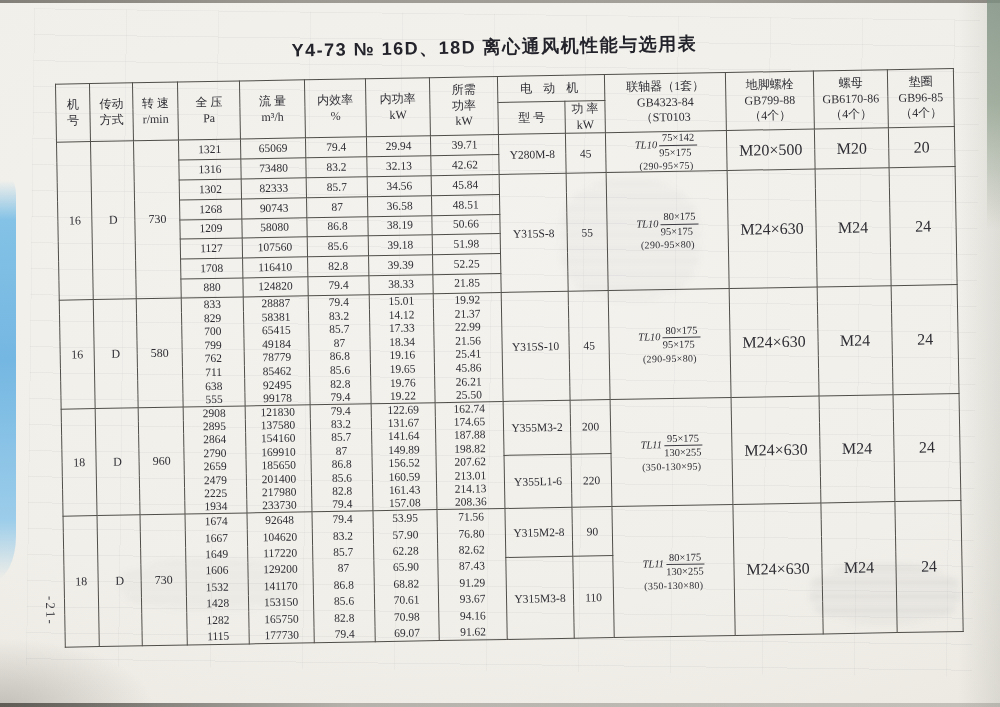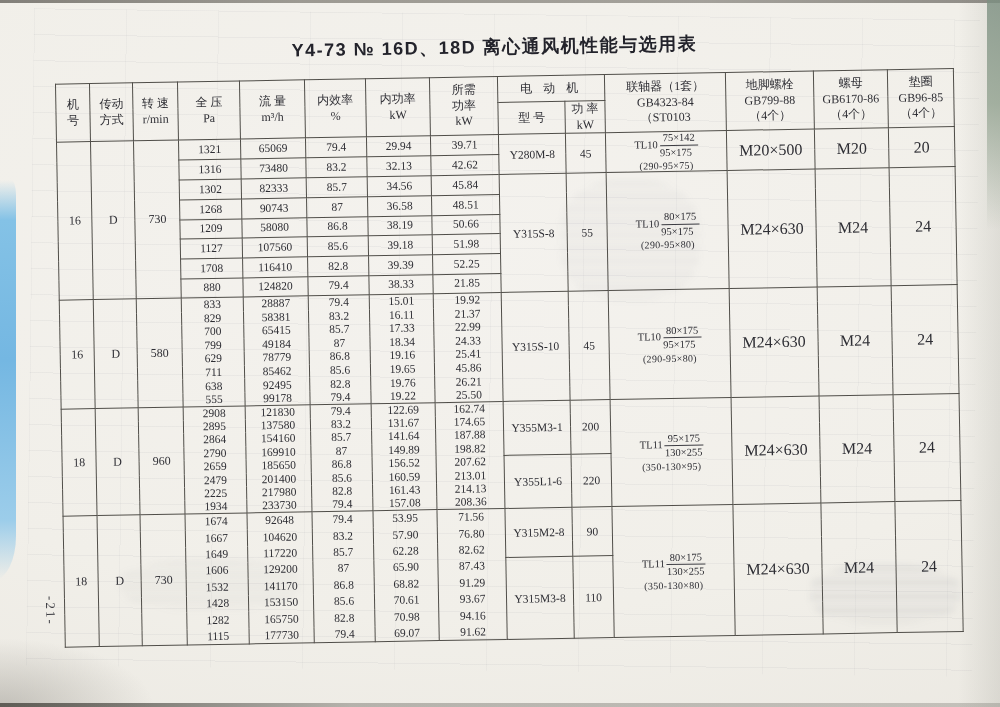--- a/index.html
+++ b/index.html
@@ -46,21 +46,21 @@
   tbody td.v{font-size:11.5px;line-height:1;}
   tbody td.merge{font-size:12px;}
   tbody td.model{font-size:11.5px;}
   tbody td.power{font-size:11.5px;}
   tbody tr.b0{height:19.7px;} tbody tr.b1{height:13.6px;}
   tbody tr.b2{height:13.4px;} tbody tr.b3{height:16.4px;}
   tbody tr.rf td.v{border-bottom-width:0;}
   tbody tr.rm td.v{border-top-width:0;border-bottom-width:0;}
   tbody tr.rl td.v{border-top-width:0;}
   .coup{font-size:10.5px;line-height:1.1;}
-  .coup .pfx{margin-right:2px;}
+  .coup .pfx{font-style:italic;margin-right:2px;}
   .frac{display:inline-block;vertical-align:middle;text-align:left;}
   .frac .fn{display:block;border-bottom:1px solid #3c3c42;padding:0 3px 1px;}
   .frac .fd{display:block;padding-top:1px;}
   .cnote{font-size:10px;margin-top:2px;letter-spacing:.3px;}
 </style>
 </head>
 <body>
 
 <div class="stage">
   <div class="ghost-grid"></div>
@@ -250,39 +250,39 @@
               <div class="cnote">(290-95×80)</div>
             </td>
             <td class="hw" rowspan="8">M24×630</td>
             <td class="hw" rowspan="8">M24</td>
             <td class="hw" rowspan="8">24</td>
           </tr>
           <tr class="b1 rm">
             <td class="v">829</td>
             <td class="v">58381</td>
             <td class="v">83.2</td>
-            <td class="v">16.11</td>
+            <td class="v">14.12</td>
             <td class="v">21.37</td>
           </tr>
           <tr class="b1 rm">
             <td class="v">700</td>
             <td class="v">65415</td>
             <td class="v">85.7</td>
             <td class="v">17.33</td>
             <td class="v">22.99</td>
           </tr>
           <tr class="b1 rm">
             <td class="v">799</td>
             <td class="v">49184</td>
             <td class="v">87</td>
             <td class="v">18.34</td>
-            <td class="v">24.33</td>
-          </tr>
-          <tr class="b1 rm">
-            <td class="v">629</td>
+            <td class="v">21.56</td>
+          </tr>
+          <tr class="b1 rm">
+            <td class="v">762</td>
             <td class="v">78779</td>
             <td class="v">86.8</td>
             <td class="v">19.16</td>
             <td class="v">25.41</td>
           </tr>
           <tr class="b1 rm">
             <td class="v">711</td>
             <td class="v">85462</td>
             <td class="v">85.6</td>
             <td class="v">19.65</td>
@@ -304,21 +304,21 @@
           </tr>
           <tr class="b2 rf">
             <td class="merge" rowspan="8">18</td>
             <td class="merge" rowspan="8">D</td>
             <td class="merge" rowspan="8">960</td>
             <td class="v">2908</td>
             <td class="v">121830</td>
             <td class="v">79.4</td>
             <td class="v">122.69</td>
             <td class="v">162.74</td>
-            <td class="model" rowspan="4">Y355M3-1</td>
+            <td class="model" rowspan="4">Y355M3-2</td>
             <td class="power" rowspan="4">200</td>
             <td class="coup-cell" rowspan="8">
               <div class="coup"><span class="pfx">TL11</span><span class="frac"><span class="fn">95×175</span><span class="fd">130×255</span></span></div>
               <div class="cnote">(350-130×95)</div>
             </td>
             <td class="hw" rowspan="8">M24×630</td>
             <td class="hw" rowspan="8">M24</td>
             <td class="hw" rowspan="8">24</td>
           </tr>
           <tr class="b2 rm">

